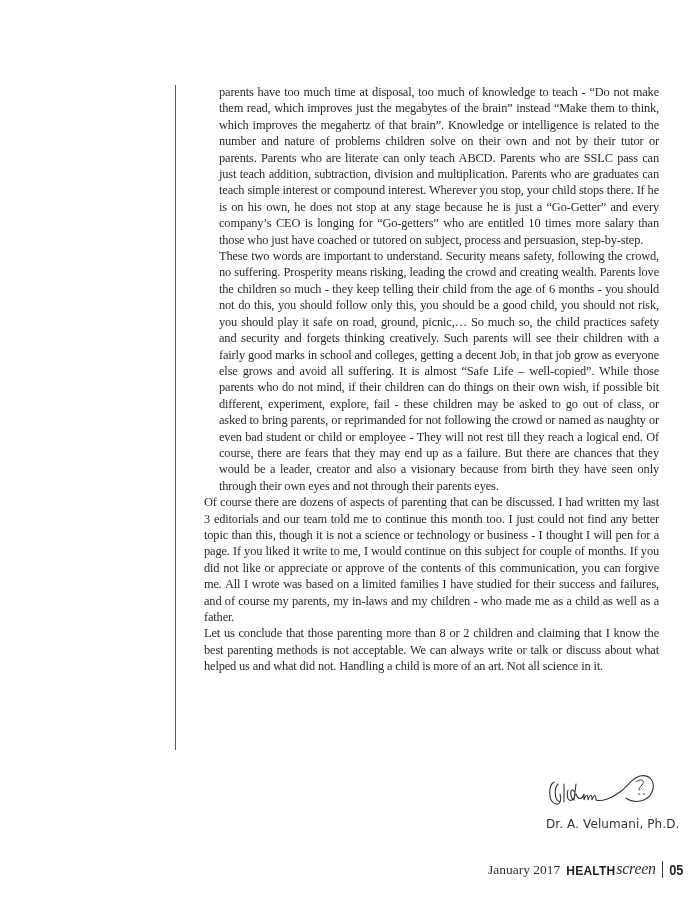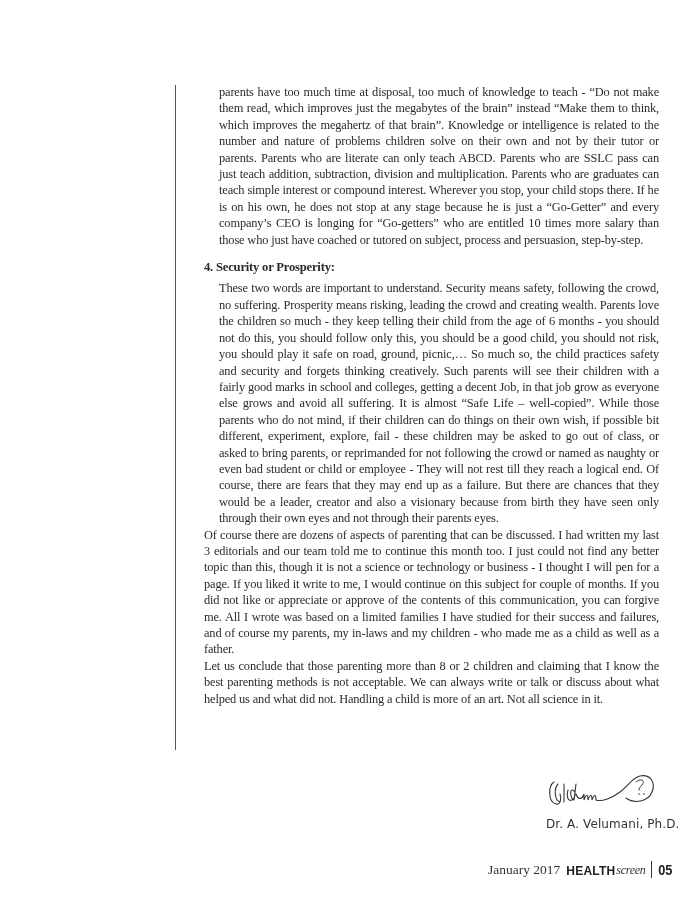--- a/index.html
+++ b/index.html
@@ -8,32 +8,31 @@
   .content { position: absolute; left: 204px; top: 84px; width: 455px; font-size: 12.4px; line-height: 16.4px; text-align: justify; letter-spacing: -0.15px; }
   .indent { margin-left: 15px; }
   p { margin: 0; font-family: Liberation Serif, serif; }
   .para-gap { }
   .heading { font-weight: bold; font-size: 12.6px; margin-top: 11px; margin-bottom: 5px; letter-spacing: -0.2px; }
   .signature { position: absolute; left: 542px; top: 770px; width: 120px; height: 42px; }
   .sig-name { position: absolute; left: 546px; top: 817px; font-family: "DejaVu Sans", sans-serif; font-size: 12px; color: #333; letter-spacing: 0.1px; }
   .footer { position: absolute; left: 488px; top: 858px; display: flex; align-items: flex-end; height: 20px; }
   .footer-date { font-family: "Liberation Serif", serif; font-size: 13.5px; color: #333; }
   .footer-brand-bold { font-family: "Liberation Sans", sans-serif; font-weight: bold; font-size: 12px; color: #222; margin-left: 6px; letter-spacing: 0.2px; transform: scaleY(1.1); }
-  .footer-brand-script { font-family: "Liberation Serif", serif; font-style: italic; font-size: 12px; color: #333; margin-left: 1px; letter-spacing: -0.3px; }
+  .footer-brand-script { font-family: "Liberation Serif", serif; font-style: italic; font-size: 16px; color: #333; margin-left: 1px; letter-spacing: -0.3px; }
   .footer-sep { width: 1px; height: 17px; background: #333; margin: 0 5px 0 6px; }
   .footer-page { font-family: "Liberation Sans", sans-serif; font-weight: bold; font-size: 15px; color: #222; transform: scaleX(0.85); }
 </style>
 </head>
 <body>
 
 <div class="rule"></div>
 
 <div class="content">
   <p class="indent">parents have too much time at disposal, too much of knowledge to teach - “Do not make them read, which improves just the megabytes of the brain” instead “Make them to think, which improves the megahertz of that brain”. Knowledge or intelligence is related to the number and nature of problems children solve on their own and not by their tutor or parents. Parents who are literate can only teach ABCD. Parents who are SSLC pass can just teach addition, subtraction, division and multiplication. Parents who are graduates can teach simple interest or compound interest. Wherever you stop, your child stops there. If he is on his own, he does not stop at any stage because he is just a “Go-Getter” and every company’s CEO is longing for “Go-getters” who are entitled 10 times more salary than those who just have coached or tutored on subject, process and persuasion, step-by-step.</p>
-  <p class="heading">4. Security or Prosperity:</p>
   <p class="indent">These two words are important to understand. Security means safety, following the crowd, no suffering. Prosperity means risking, leading the crowd and creating wealth. Parents love the children so much - they keep telling their child from the age of 6 months - you should not do this, you should follow only this, you should be a good child, you should not risk, you should play it safe on road, ground, picnic,… So much so, the child practices safety and security and forgets thinking creatively. Such parents will see their children with a fairly good marks in school and colleges, getting a decent Job, in that job grow as everyone else grows and avoid all suffering. It is almost “Safe Life – well-copied”. While those parents who do not mind, if their children can do things on their own wish, if possible bit different, experiment, explore, fail - these children may be asked to go out of class, or asked to bring parents, or reprimanded for not following the crowd or named as naughty or even bad student or child or employee - They will not rest till they reach a logical end. Of course, there are fears that they may end up as a failure. But there are chances that they would be a leader, creator and also a visionary because from birth they have seen only through their own eyes and not through their parents eyes.</p>
   <p class="para-gap">Of course there are dozens of aspects of parenting that can be discussed. I had written my last 3 editorials and our team told me to continue this month too. I just could not find any better topic than this, though it is not a science or technology or business - I thought I will pen for a page. If you liked it write to me, I would continue on this subject for couple of months. If you did not like or appreciate or approve of the contents of this communication, you can forgive me. All I wrote was based on a limited families I have studied for their success and failures, and of course my parents, my in-laws and my children - who made me as a child as well as a father.</p>
   <p class="para-gap">Let us conclude that those parenting more than 8 or 2 children and claiming that I know the best parenting methods is not acceptable. We can always write or talk or discuss about what helped us and what did not. Handling a child is more of an art. Not all science in it.</p>
 </div>
 
 <svg class="signature" viewBox="0 0 120 42">
   <path d="M12 12 C 6 16, 6 32, 14 34 C 18 35, 20 30, 18 24 M16 14 C 12 18, 12 30, 18 32 M22 14 L22 32 M26 20 C 24 26, 26 32, 30 30 C 34 28, 34 20, 30 20 C 28 20, 28 28, 32 30 L34 14 M34 24 C 36 30, 40 30, 42 24 L42 30 C 44 24, 46 24, 46 30 C 48 24, 50 24, 50 30 C 52 24, 54 24, 54 30 C 60 32, 70 28, 78 22 C 86 16, 90 8, 98 6 C 108 4, 114 12, 110 22 C 106 32, 92 34, 84 28" fill="none" stroke="#333" stroke-width="1.1" stroke-linecap="round"></path>
   <path d="M94 12 C 98 8, 104 10, 100 15 C 98 17, 97 18, 97 20" fill="none" stroke="#333" stroke-width="1" stroke-linecap="round"></path>
   <circle cx="97" cy="24" r="0.8" fill="#333"></circle>
   <circle cx="102" cy="24" r="0.8" fill="#333"></circle>

